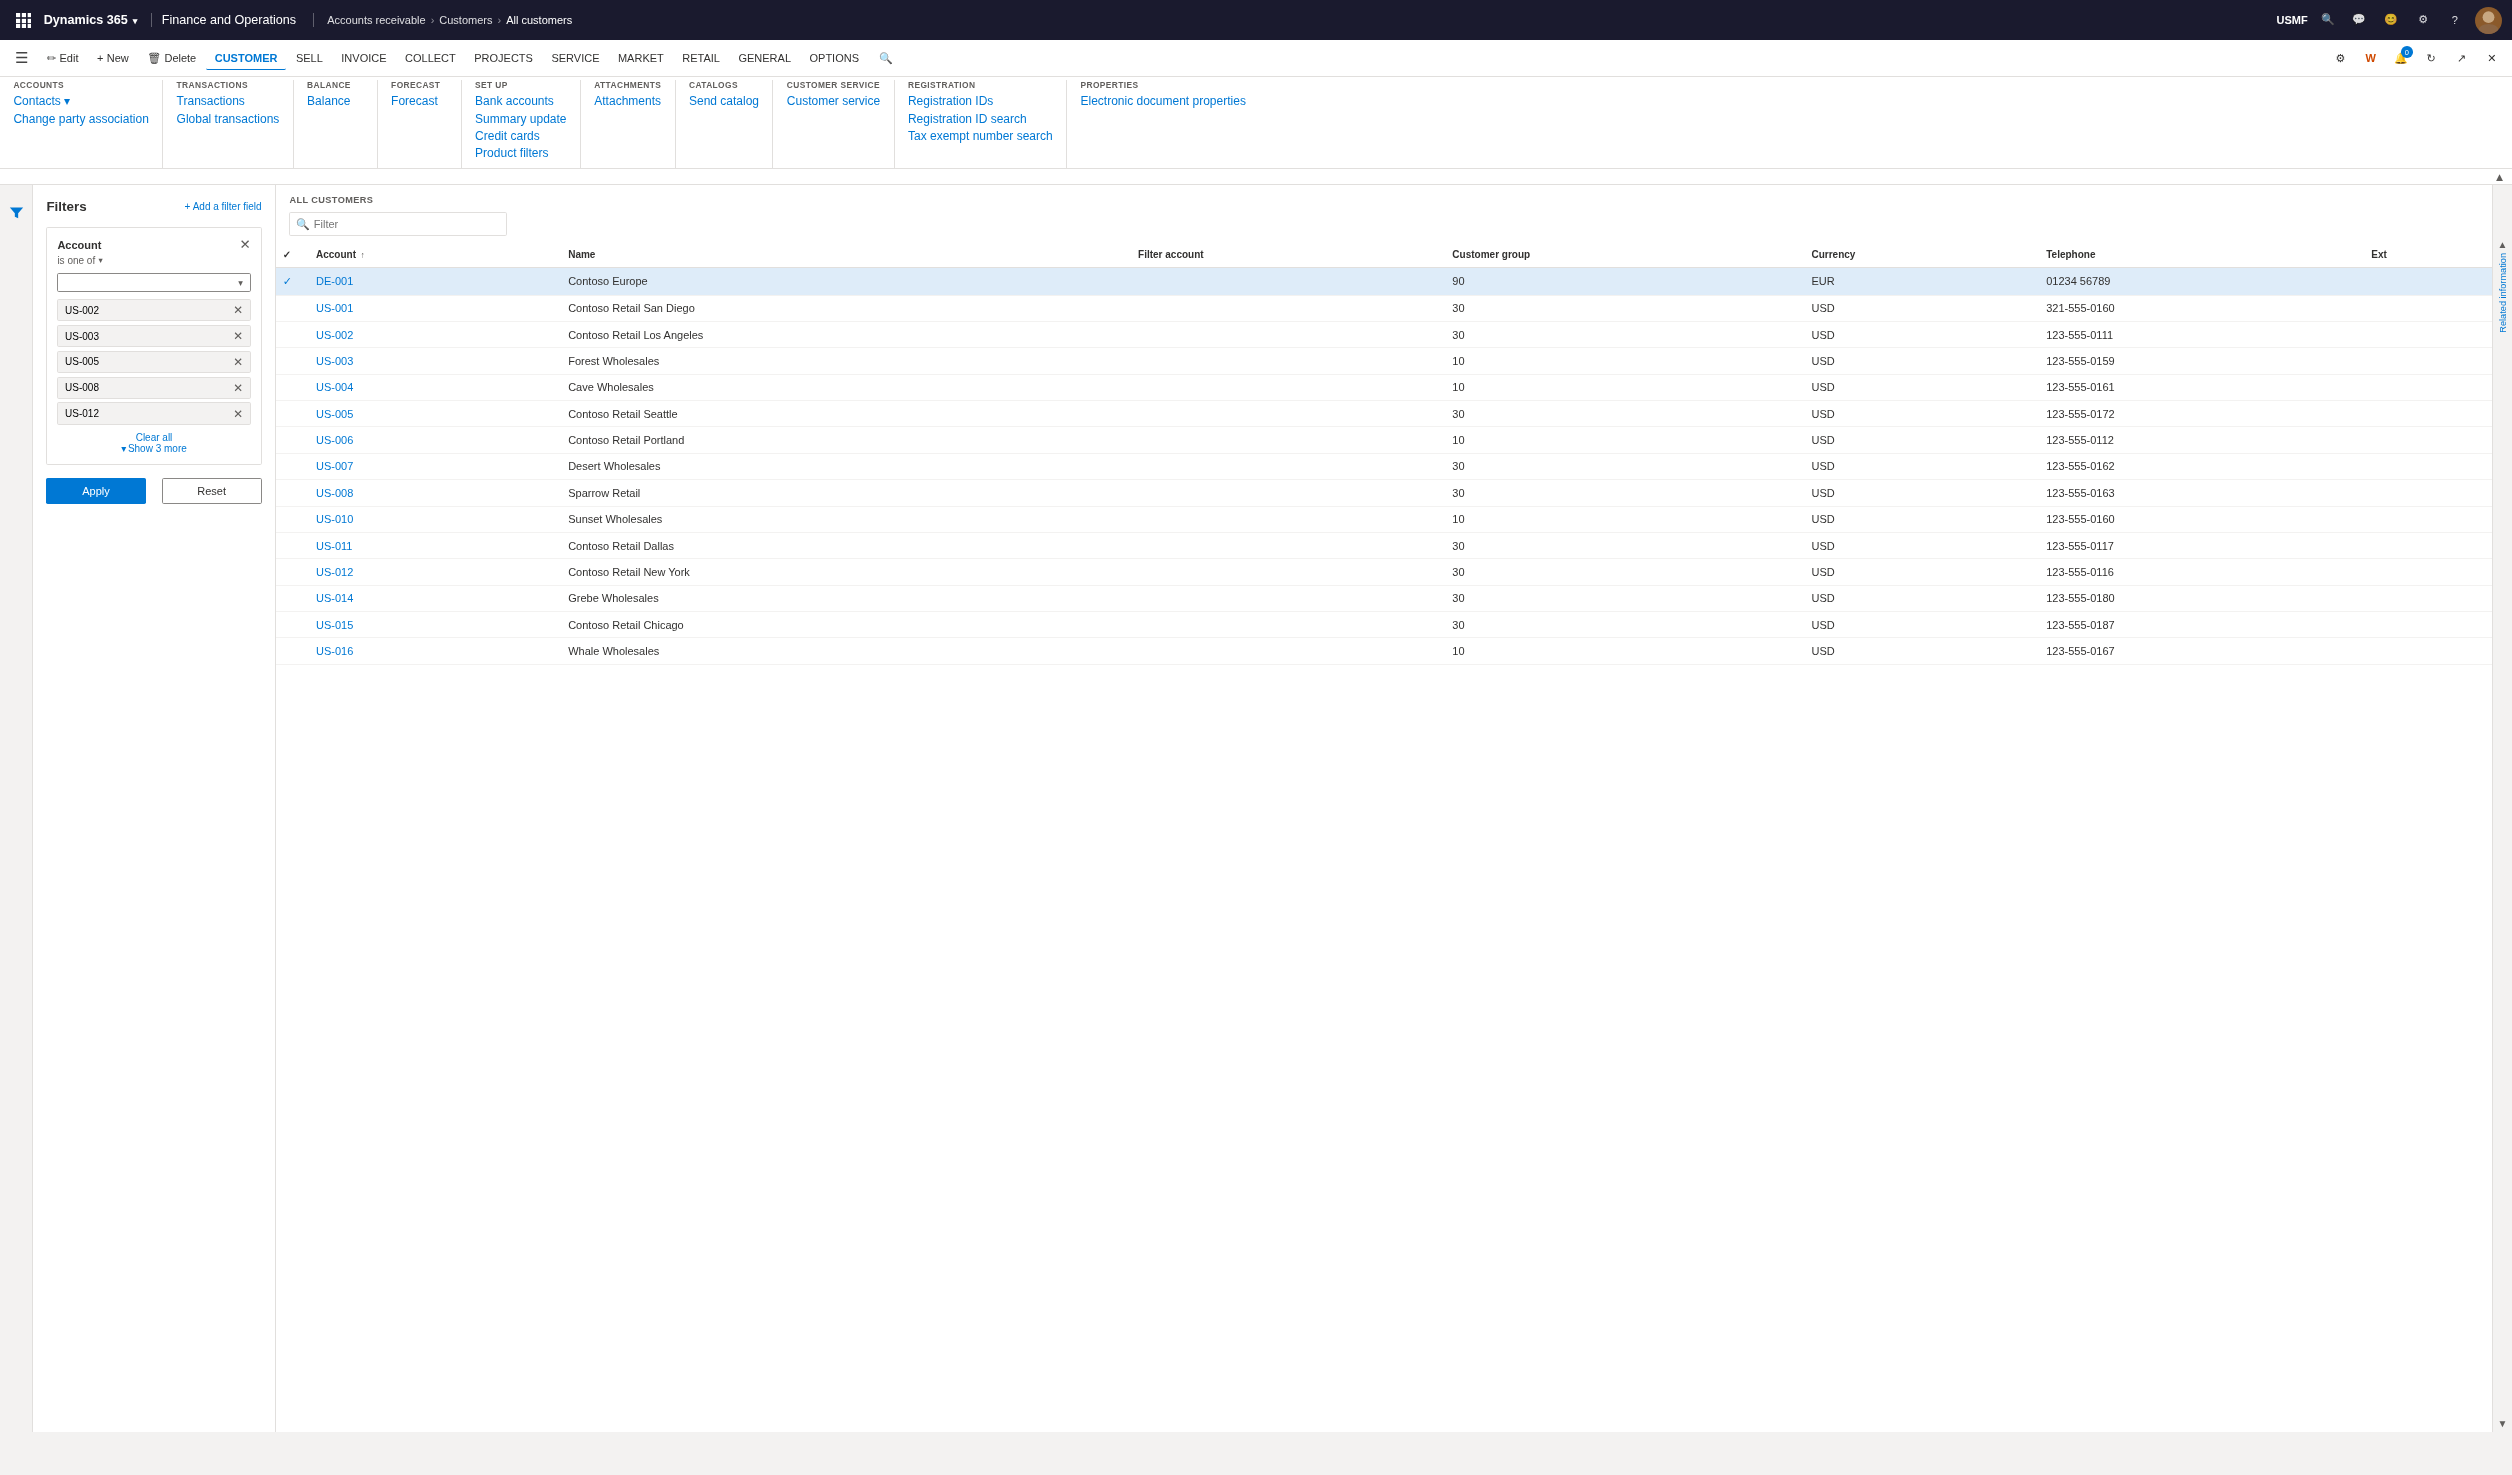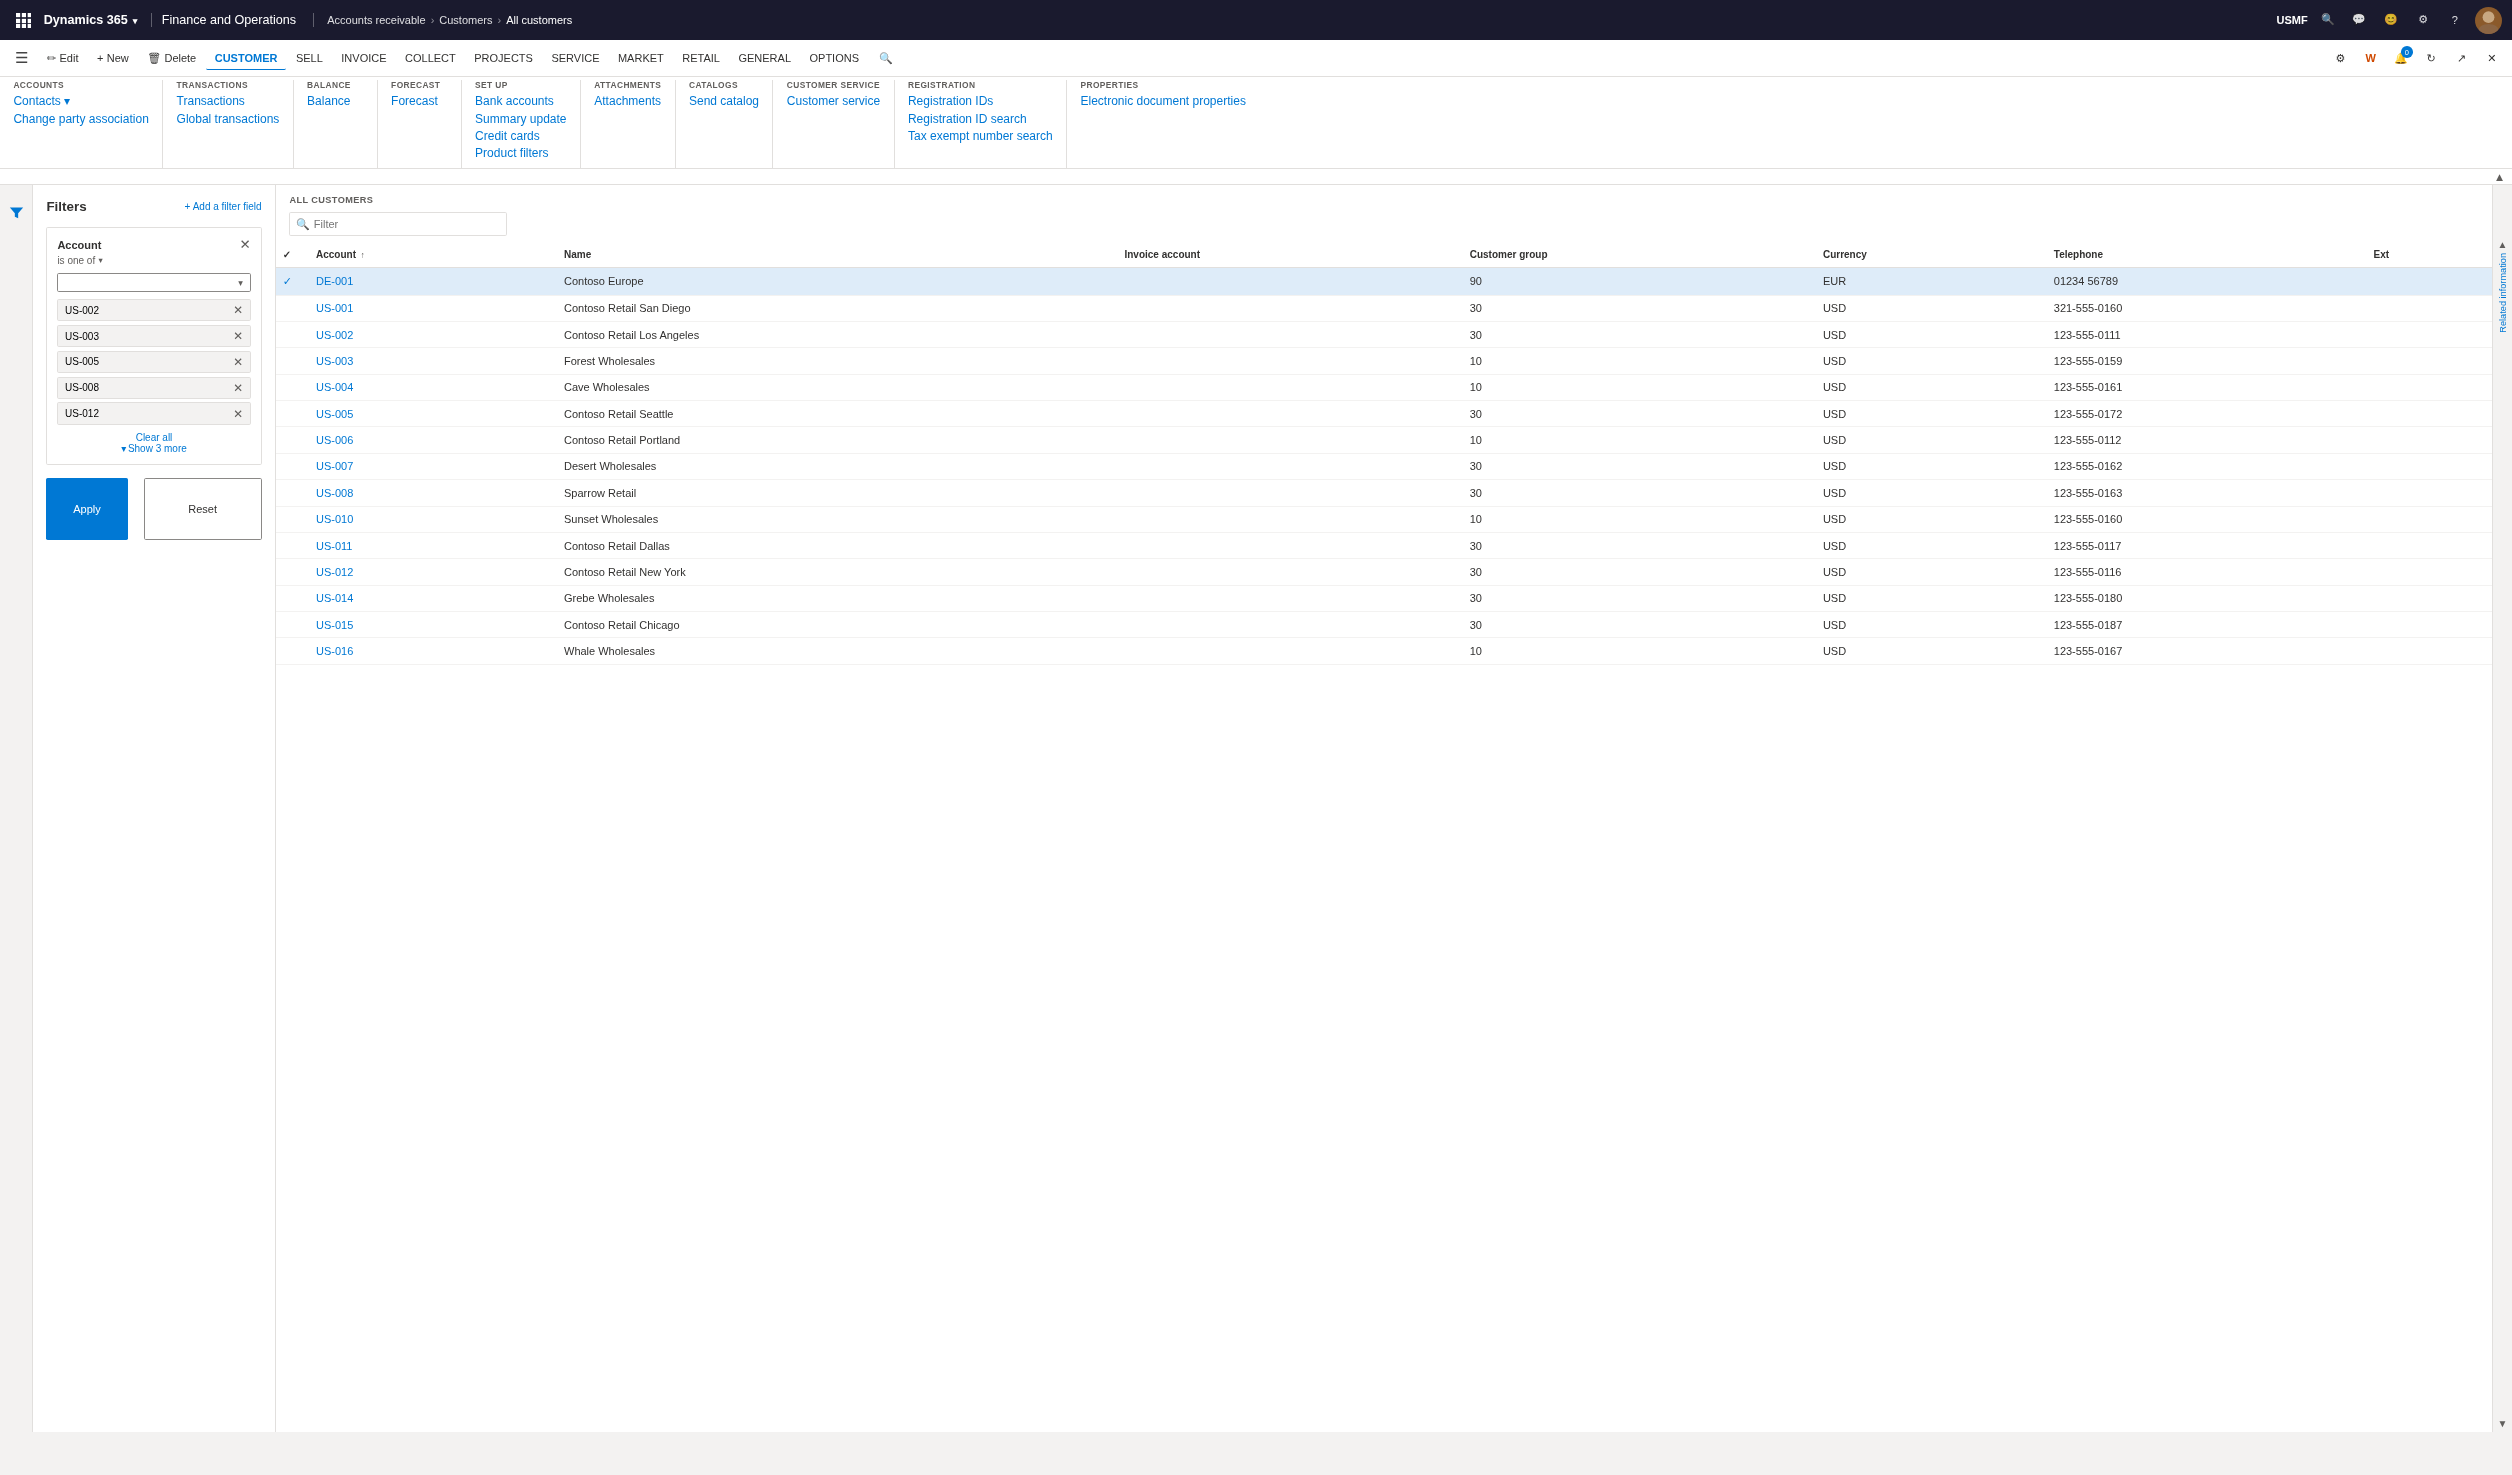--- a/index.html
+++ b/index.html
@@ -100,21 +100,21 @@
       display: flex; align-items: center; justify-content: space-between;
       background: #f3f2f1; border: 0.8px solid #e1dfdd; border-radius: 1.7px;
       padding: 3.3px 6.7px; margin-bottom: 3.3px; font-size: 10px;
     }
     .filter-tag-remove { cursor: pointer; color: #605e5c; border: none; background: none; font-size: 11.7px; }
     .filter-actions { display: flex; align-items: center; justify-content: space-between; margin-top: 6.7px; flex-direction: column; }
     .clear-all-btn { font-size: 10px; color: #0078d4; cursor: pointer; border: none; background: none; }
     .show-more-btn { font-size: 10px; color: #0078d4; cursor: pointer; border: none; background: none; display: flex; align-items: center; gap: 1.7px; }
     .filter-buttons { display: flex; gap: 16px; margin-top: 13.4px; }
     .btn-apply { flex: 1; background: #0078d4; color: white; border: none; padding: 6.7px; font-size: 11px; cursor: pointer; border-radius: 1.7px; }
-    .btn-reset { flex: 1; background: white; color: #323130; border: 0.8px solid #8a8886; padding: 24px; font-size: 11px; cursor: pointer; border-radius: 1.7px; }
+    .btn-reset { flex: 1; background: white; color: #323130; border: 0.8px solid #8a8886; padding: 6px; font-size: 11px; cursor: pointer; border-radius: 1.7px; }
 
     
     .data-panel {
       flex: 1;
       background: white;
       overflow: hidden;
       display: flex;
       flex-direction: column;
     }
     .data-header { padding: 10px 13.4px 6.7px; }
@@ -433,21 +433,21 @@
         <input class="filter-input" type="text" placeholder="Filter" style="">
       </div>
     </div>
     <div class="table-container">
       <table>
         <thead>
           <tr>
             <th class="check-col">✓</th>
             <th>Account <span class="sort-icon">↑</span></th>
             <th>Name</th>
-            <th>Invoice account</th>
+            <th>Filter account</th>
             <th>Customer group</th>
             <th>Currency</th>
             <th>Telephone</th>
             <th>Ext</th>
           </tr>
         </thead>
         <tbody id="table-body">
 
         <tr class="selected">
     <td class="check-col"><span class="check-mark">✓</span></td>

